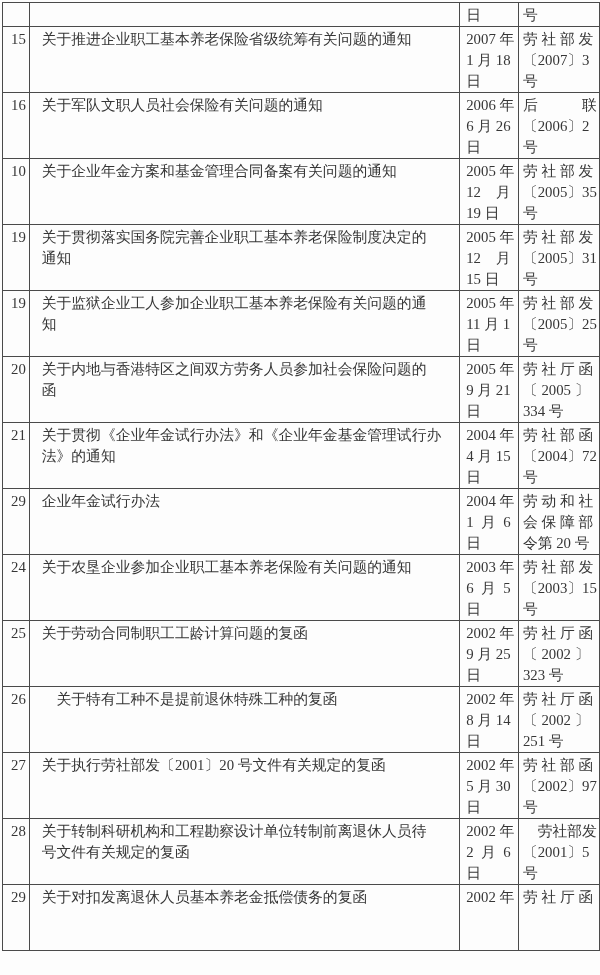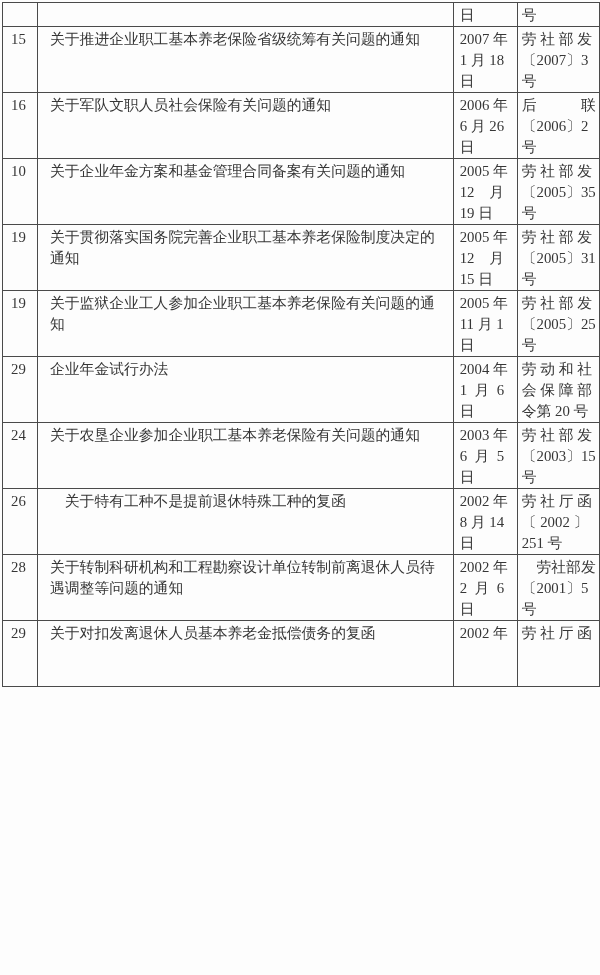--- a/index.html
+++ b/index.html
@@ -102,53 +102,95 @@
         <td class="title">关于监狱企业工人参加企业职工基本养老保险有关问题的通
 知</td>
         <td class="date">2005 年
 11 月 1
 日</td>
         <td class="doc">劳 社 部 发
 〔2005〕25
 号</td>
       </tr>
       <tr class="data-row">
+        <td class="no">20</td>
+        <td class="title">关于内地与香港特区之间双方劳务人员参加社会保险问题的
+函</td>
+        <td class="date">2005 年
+9 月 21
+日</td>
+        <td class="doc">劳 社 厅 函
+〔 2005 〕
+334 号</td>
+      </tr>
+      <tr class="data-row">
+        <td class="no">21</td>
+        <td class="title">关于贯彻《企业年金试行办法》和《企业年金基金管理试行办
+法》的通知</td>
+        <td class="date">2004 年
+4 月 15
+日</td>
+        <td class="doc">劳 社 部 函
+〔2004〕72
+号</td>
+      </tr>
+      <tr class="data-row">
         <td class="no">29</td>
         <td class="title">企业年金试行办法</td>
         <td class="date">2004 年
 1  月  6
 日</td>
         <td class="doc">劳 动 和 社
 会 保 障 部
 令第 20 号</td>
       </tr>
       <tr class="data-row">
         <td class="no">24</td>
         <td class="title">关于农垦企业参加企业职工基本养老保险有关问题的通知</td>
         <td class="date">2003 年
 6  月  5
 日</td>
         <td class="doc">劳 社 部 发
 〔2003〕15
 号</td>
       </tr>
       <tr class="data-row">
+        <td class="no">25</td>
+        <td class="title">关于劳动合同制职工工龄计算问题的复函</td>
+        <td class="date">2002 年
+9 月 25
+日</td>
+        <td class="doc">劳 社 厅 函
+〔 2002 〕
+323 号</td>
+      </tr>
+      <tr class="data-row">
         <td class="no">26</td>
         <td class="title">　关于特有工种不是提前退休特殊工种的复函</td>
         <td class="date">2002 年
 8 月 14
 日</td>
         <td class="doc">劳 社 厅 函
 〔 2002 〕
 251 号</td>
       </tr>
       <tr class="data-row">
+        <td class="no">27</td>
+        <td class="title">关于执行劳社部发〔2001〕20 号文件有关规定的复函</td>
+        <td class="date">2002 年
+5 月 30
+日</td>
+        <td class="doc">劳 社 部 函
+〔2002〕97
+号</td>
+      </tr>
+      <tr class="data-row">
         <td class="no">28</td>
         <td class="title">关于转制科研机构和工程勘察设计单位转制前离退休人员待
-遇调整等问题的通知</td>
+号文件有关规定的复函</td>
         <td class="date">2002 年
 2  月  6
 日</td>
         <td class="doc">　劳社部发
 〔2001〕5
 号</td>
       </tr>
       <tr class="data-row">
         <td class="no">29</td>
         <td class="title">关于对扣发离退休人员基本养老金抵偿债务的复函</td>

